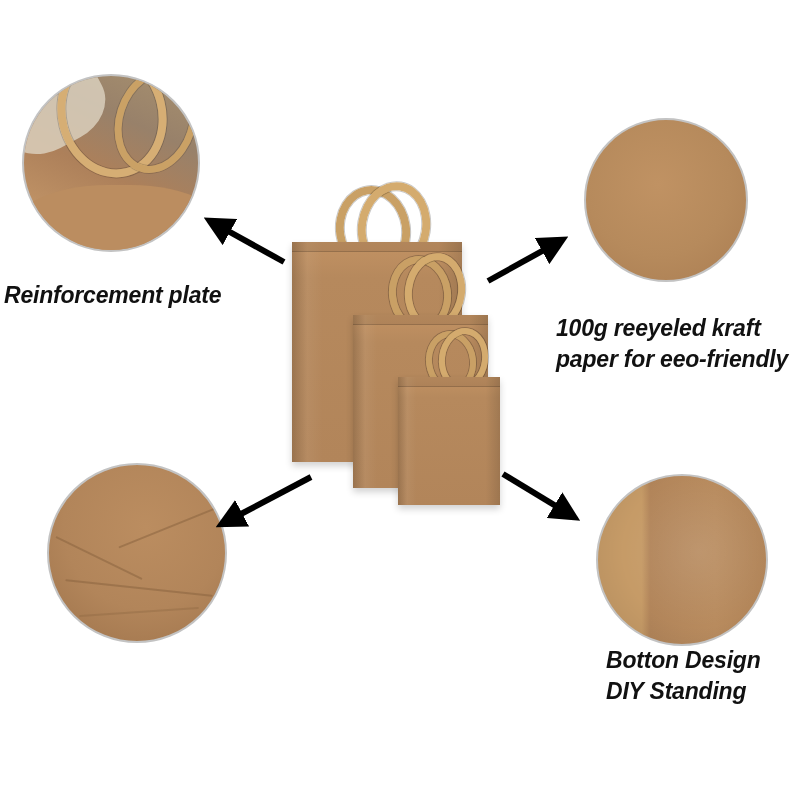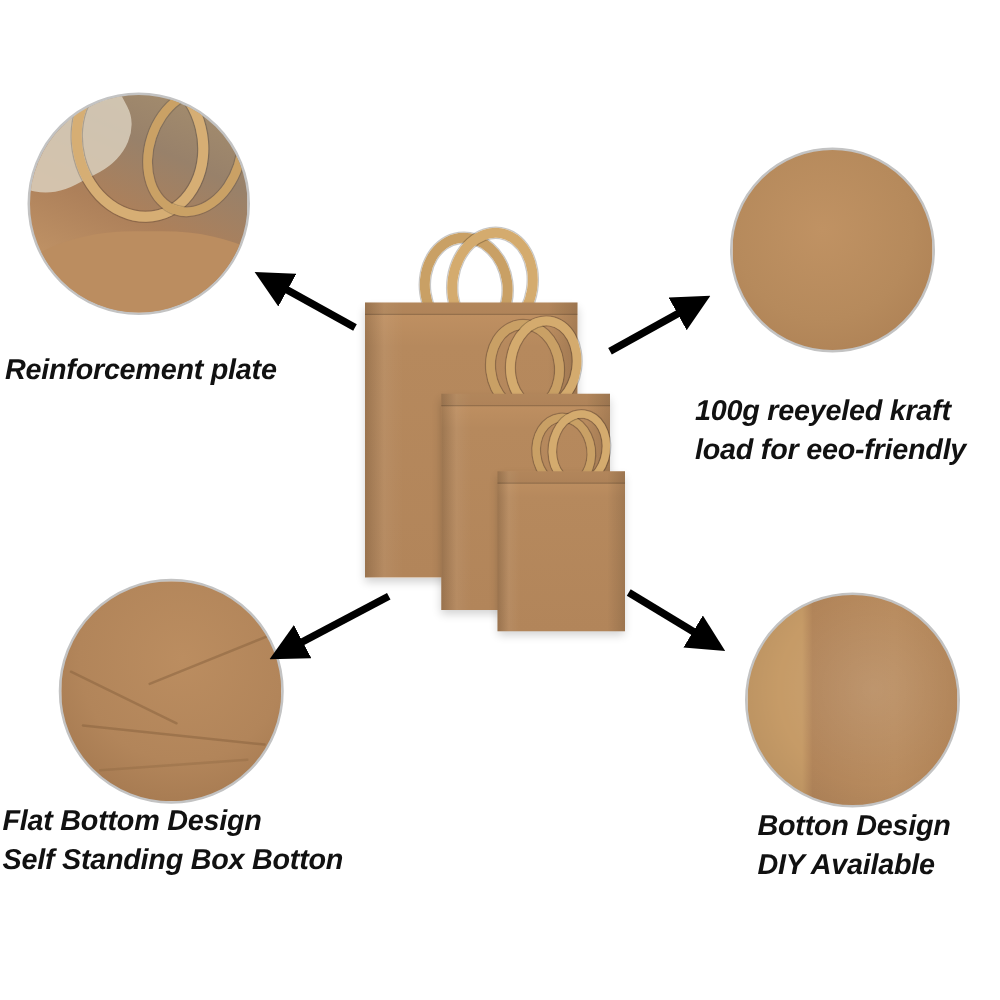--- a/index.html
+++ b/index.html
@@ -125,26 +125,22 @@
       <div class="fold"></div>
     </div>
   </div>
 
   <div class="callout tl">
     <div>Reinforcement plate</div>
   </div>
 
   <div class="callout tr">
     <div>100g reeyeled kraft</div>
-    <div>load for eeo-friendly</div>
+    <div>paper for eeo-friendly</div>
   </div>
 
-  <div class="callout bl">
-    <div>Flat Bottom Design</div>
-    <div>Self Standing Box Botton</div>
-  </div>
 
   <div class="callout br">
     <div>Botton Design</div>
-    <div>DIY Available</div>
+    <div>DIY Standing</div>
   </div>
 
 </div>
 
 </body></html>

